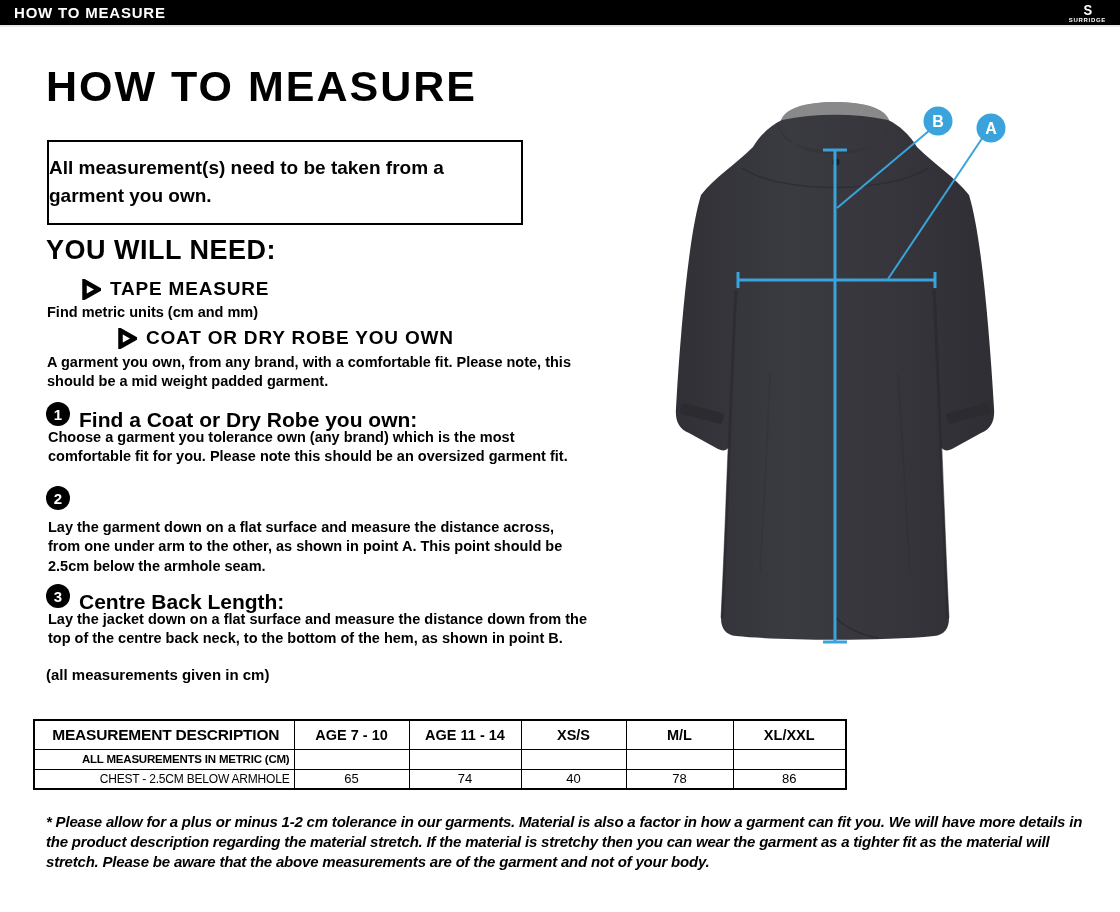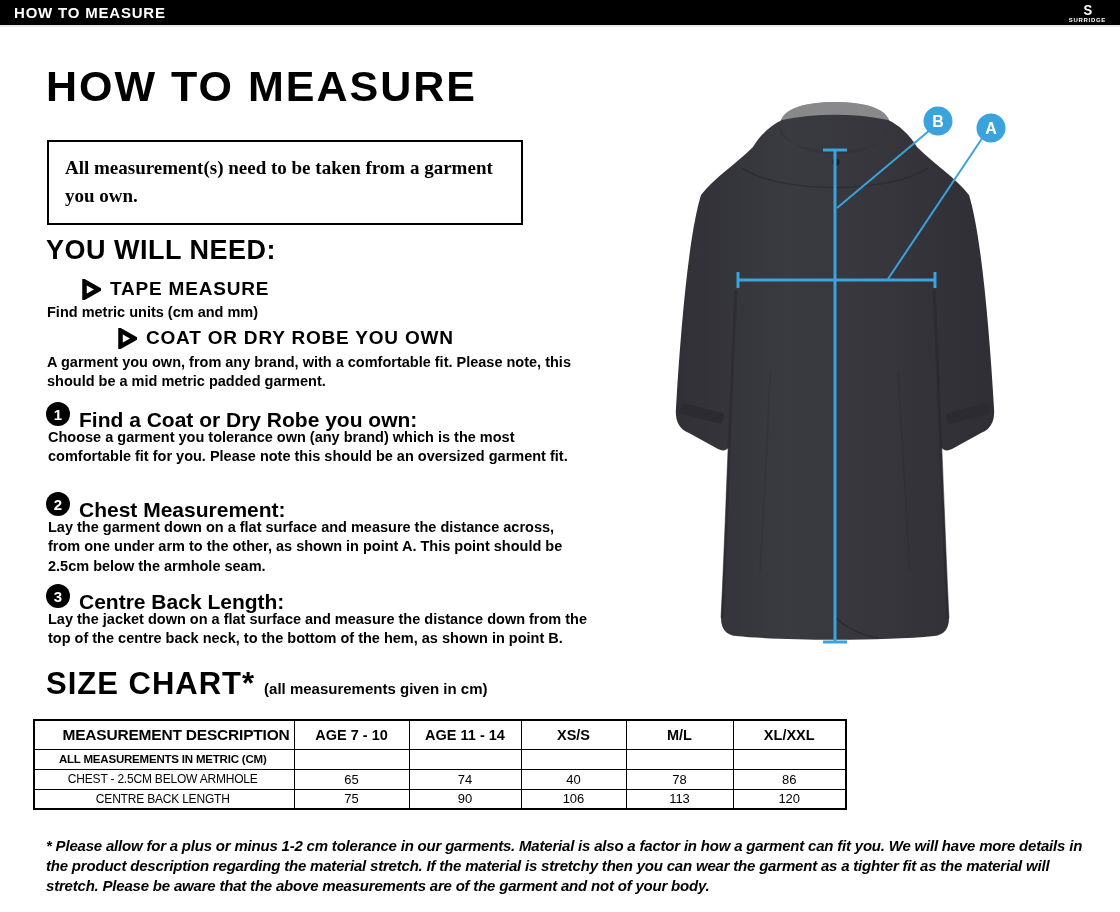--- a/index.html
+++ b/index.html
@@ -22,22 +22,22 @@
   .brand-mark { font-size:13px; font-weight:bold; transform:scaleY(1.15); letter-spacing:-1px;}
   .brand-name { font-size:6px; font-weight:bold; letter-spacing:0.7px; margin-top:1px; }
 
   
   .page-title {
     position:absolute; left:46px; top:62px;
     font-size:43px; font-weight:bold; letter-spacing:2px;
   }
   .notice-box {
     position:absolute; left:47px; top:140px; width:476px; height:85px;
-    border:2.5px solid #000; padding:12px 14px 0 16px;
-    font-size:19px; font-weight:bold; line-height:1.45;font-family:Liberation Serif, serif;
+    border:2.5px solid #000; padding:12px 14px 0 0;
+    font-size:19px; font-weight:bold; line-height:1.45;
   }
   .need-heading {
     position:absolute; left:46px; top:235px;
     font-size:27px; font-weight:bold; letter-spacing:0.5px;
   }
   .need-item { position:absolute; left:44px; display:flex; align-items:center; gap:9px;margin-left:38px; }
   .need-item-label { font-size:19px; font-weight:bold; letter-spacing:0.8px; }
   .tri-icon { width:19px; height:21px; display:block; }
   .need-desc {
     position:absolute; left:47px; width:545px;
@@ -61,30 +61,29 @@
   
   .size-table {
     position:absolute; left:33px; top:719px; width:812px;
     border-collapse:collapse; table-layout:fixed;
     border:2px solid #000;
   }
   .size-table th, .size-table td {
     border:1.5px solid #000; padding:0 4px; overflow:hidden; white-space:nowrap;
   }
   .size-table thead th { height:29px; font-size:14.5px; font-weight:bold; text-align:center; }
-  .size-table thead th.first { text-align:right; padding-left:7px; font-size:15.5px; letter-spacing:-0.2px;}
+  .size-table thead th.first { text-align:center; padding-left:7px; font-size:15.5px; letter-spacing:-0.2px;}
   .size-table td { height:20px; font-size:13px; text-align:center; font-weight:normal; }
-  .size-table td.lbl { text-align:center; padding-left:1px; font-size:12px; letter-spacing:-0.2px;}
+  .size-table td.lbl { text-align:right; padding-left:1px; font-size:12px; letter-spacing:-0.2px;}
   .size-table td.lbl.bold { font-weight:bold; font-size:11.5px; }
 
   .footnote {
     position:absolute; left:46px; top:812px; width:1058px;
     font-size:15px; font-weight:bold; font-style:italic; line-height:1.33;
     letter-spacing:-0.2px;
-    margin-top:24px;
   }
 
   
   .coat-wrap { position:absolute; left:630px; top:72px; width:470px; height:592px; }
 </style>
 </head>
 <body>
 
 <div class="topbar">
   <div class="topbar-title">HOW TO MEASURE</div>
@@ -109,42 +108,40 @@
   <span class="need-item-label">TAPE MEASURE</span>
 </div>
 <div class="need-desc" style="top:303px;">Find metric units (cm and mm)</div>
 
 <div class="need-item" style="top:327px;padding-left:36px;">
   <svg class="tri-icon" viewBox="0 0 19 21">
     <polygon points="2.5,2.5 16.5,10.5 2.5,18.5" fill="#fff" stroke="#000" stroke-width="4.5" stroke-linejoin="miter"></polygon>
   </svg>
   <span class="need-item-label">COAT OR DRY ROBE YOU OWN</span>
 </div>
-<div class="need-desc" style="top:353px;">A garment you own, from any brand, with a comfortable fit. Please note, this should be a mid metric padded garment.</div>
+<div class="need-desc" style="top:353px;">A garment you own, from any brand, with a comfortable fit. Please note, this should be a mid weight padded garment.</div>
 
 <div class="step-head" style="top:396px;">
   <span class="step-num">1</span>
   <span class="step-title">Find a Coat or Dry Robe you own:</span>
 </div>
 <div class="step-desc" style="top:428px;">Choose a garment you tolerance own (any brand) which is the most comfortable fit for you. Please note this should be an oversized garment fit.</div>
 
 <div class="step-head" style="top:486px;">
   <span class="step-num">2</span>
-  <span class="step-title">Chest Measurement:</span>
 </div>
 <div class="step-desc" style="top:518px;">Lay the garment down on a flat surface and measure the distance across, from one under arm to the other, as shown in point A. This point should be 2.5cm below the armhole seam.</div>
 
 <div class="step-head" style="top:578px;">
   <span class="step-num">3</span>
   <span class="step-title">Centre Back Length:</span>
 </div>
 <div class="step-desc" style="top:610px;">Lay the jacket down on a flat surface and measure the distance down from the top of the centre back neck, to the bottom of the hem, as shown in point B.</div>
 
 <div class="sizechart-heading">
-  <span class="sizechart-big">SIZE CHART*</span>
   <span class="sizechart-small">(all measurements given in cm)</span>
 </div>
 
 <table class="size-table">
   <colgroup>
     <col style="width:260px">
       <col style="width:115px">
       <col style="width:112px">
     <col style="width:105px">
       <col style="width:107px">
@@ -170,28 +167,20 @@
       <td></td>
     </tr>
     <tr>
       <td class="lbl">CHEST - 2.5CM BELOW ARMHOLE</td>
       <td>65</td>
       <td>74</td>
       <td>40</td>
       <td>78</td>
       <td>86</td>
     </tr>
-    <tr>
-      <td class="lbl">CENTRE BACK LENGTH</td>
-      <td>75</td>
-      <td>90</td>
-      <td>106</td>
-      <td>113</td>
-      <td>120</td>
-    </tr>
   </tbody>
 </table>
 
 <div class="footnote">* Please allow for a plus or minus 1-2 cm tolerance in our garments. Material is also a factor in how a garment can fit you. We will have more details in the product description regarding the material stretch.  If the material is stretchy then you can wear the garment as a tighter fit as the material will stretch.  Please be aware that the above measurements are of the garment and not of your body.</div>
 
 <div class="coat-wrap">
 <svg width="470" height="592" viewBox="0 0 470 592">
   <defs>
     <linearGradient id="coatG" x1="0" y1="0" x2="1" y2="0">
       <stop offset="0" stop-color="#303036"></stop>

